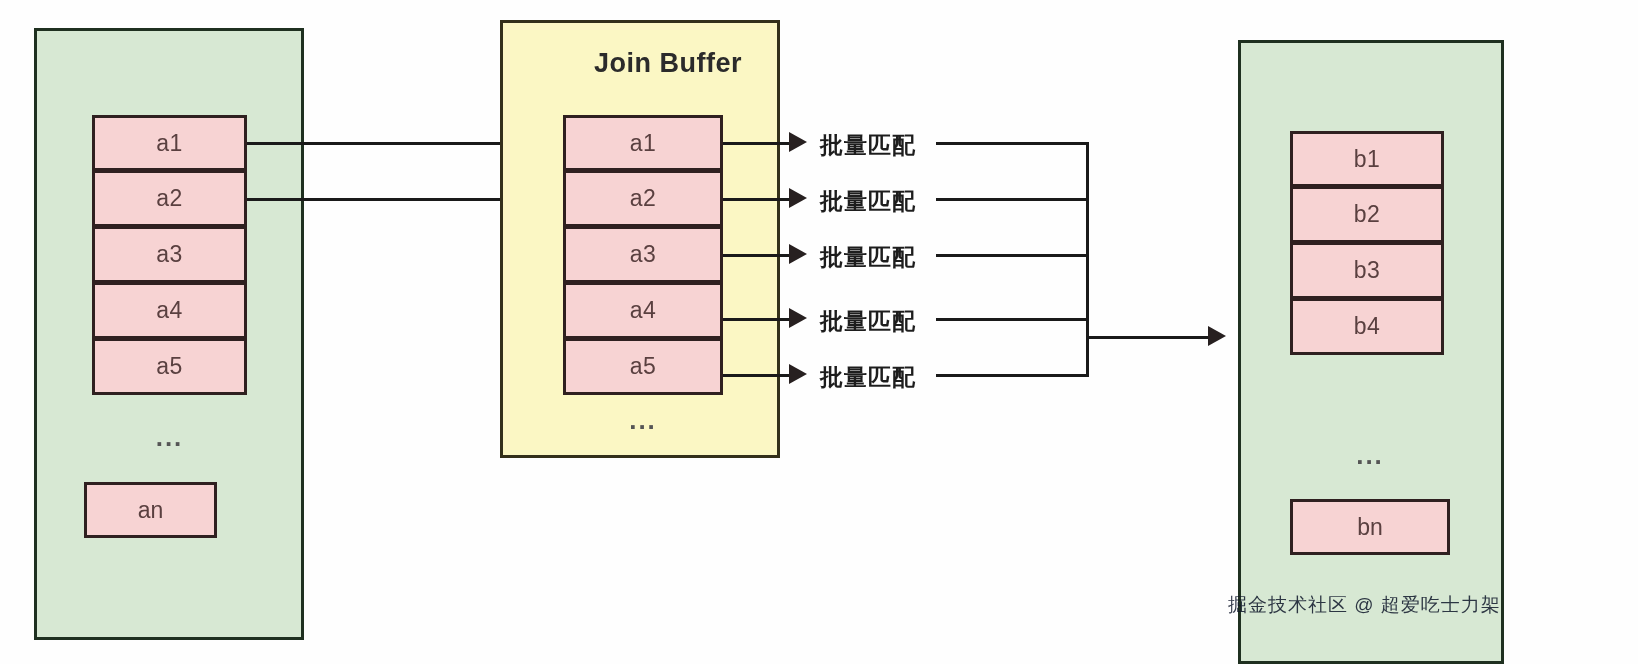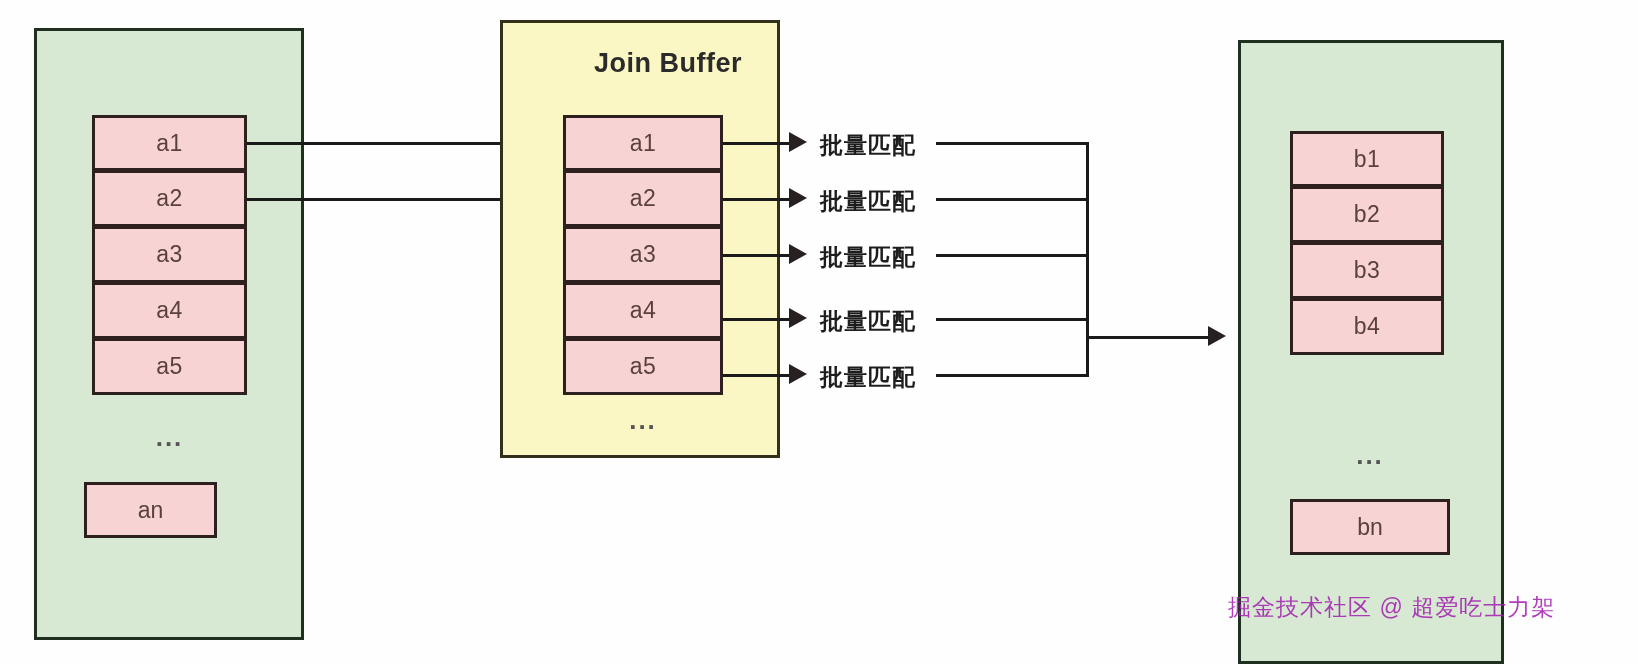--- a/index.html
+++ b/index.html
@@ -117,22 +117,22 @@
     color: #1d1d1d;
     font-size: 23px;
     font-weight: 700;
     white-space: nowrap;
     letter-spacing: 1px;
   }
 
   
   .watermark {
     position: absolute;
-    color: #a21caf;
-    font-size: 23px;
+    color: #0f172a;
+    font-size: 19px;
     white-space: nowrap;
     opacity: 0.85;
     letter-spacing: 1px;
   }
 </style>
 </head>
 <body>
 
 <div id="canvas">
 

